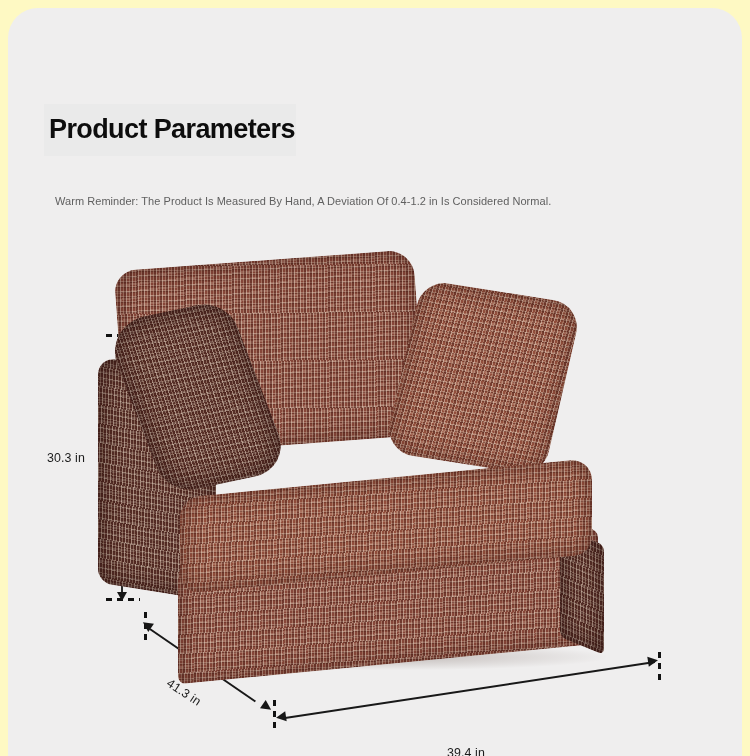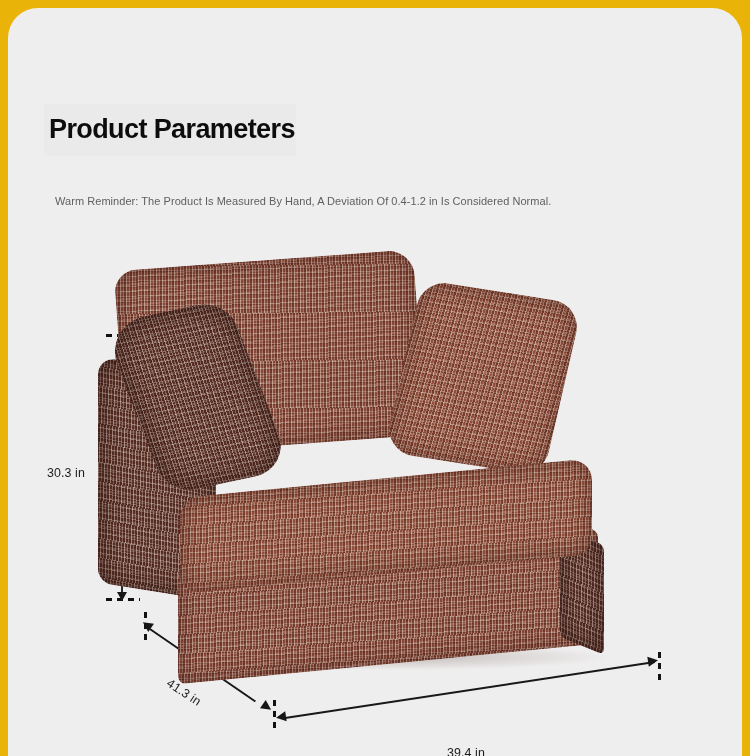--- a/index.html
+++ b/index.html
@@ -11,21 +11,21 @@
     width: 750px;
     height: 756px;
     font-family: "Liberation Sans", sans-serif;
     overflow: hidden;
   }
 
   #page {
     position: relative;
     width: 750px;
     height: 756px;
-    background: #eab308;
+    background: #fef9c3;
   }
 
   
   #card {
     position: absolute;
     left: 8px;
     top: 8px;
     width: 734px;
     height: 780px;
     background: #efeeee;
@@ -237,21 +237,21 @@
     <div class="fabric light" id="seat-cushion"></div>
     <div class="fabric" id="base"></div>
     <div class="fabric dark" id="base-side"></div>
   </div>
 
   <div class="dash-tick" style="left:106px; top:334px; width:34px;"></div>
   <div class="dash-tick" style="left:106px; top:598px; width:34px;"></div>
   <div id="height-line"></div>
   <div class="arrow-up" style="left:117px; top:337px;"></div>
   <div class="arrow-down" style="left:117px; top:592px;"></div>
-  <div class="dim-label" style="left:47px; top:466px;">30.3 in</div>
+  <div class="dim-label" style="left:47px; top:451px;">30.3 in</div>
 
   <div class="dash-tick-v" style="left:144px; top:612px; height:30px;"></div>
   <div class="dash-tick-v" style="left:273px; top:700px; height:32px;"></div>
   <div class="slant-line" style="left:150px; top:628px; width:128px; transform: rotate(34.5deg);"></div>
   <div class="arrow-head-left" style="left:142px; top:620px; transform: rotate(34.5deg);"></div>
   <div class="arrow-head-right" style="left:262px; top:702px; transform: rotate(34.5deg);"></div>
   <div class="dim-label" style="left:168px; top:675px; transform: rotate(33deg); transform-origin: left center;">41.3 in</div>
 
   <div class="dash-tick-v" style="left:658px; top:652px; height:32px;"></div>
   <div class="slant-line" style="left:285px; top:717px; width:374px; transform: rotate(-8.6deg);"></div>

